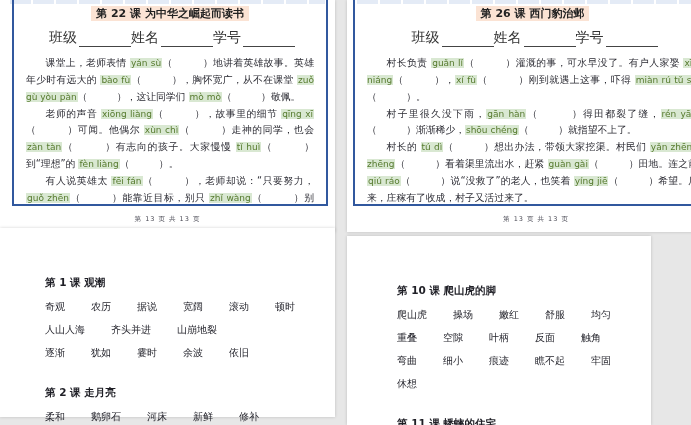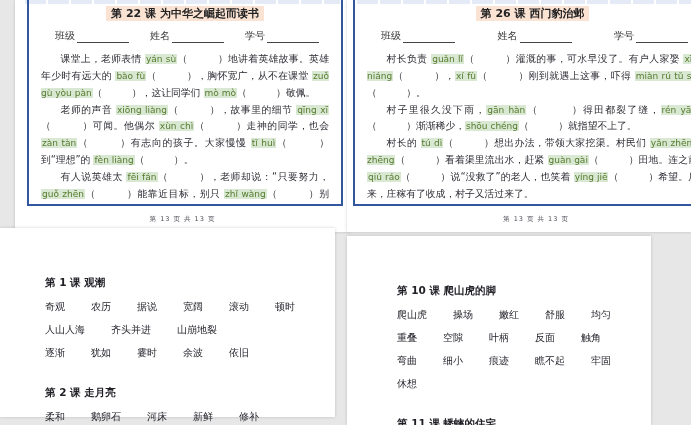--- a/index.html
+++ b/index.html
@@ -3,36 +3,36 @@
 <meta charset="utf-8">
 <style>
   html,body{margin:0;padding:0;}
   body{
     width:691px;height:425px;position:relative;overflow:hidden;
     background:#e7e7e7;
     font-family:"DejaVu Sans","Liberation Sans",sans-serif;
     color:#2b2b33;
   }
   .sheet{position:absolute;background:#ffffff;box-shadow:0 0 3px rgba(0,0,0,.18);}
-  .sheet-tl{left:0;top:0;width:335px;height:232px;margin-left:15px;}
+  .sheet-tl{left:0;top:0;width:335px;height:232px;}
   .sheet-tr{left:347px;top:0;width:378px;height:232px;}
   .sheet-bl{left:0;top:228px;width:335px;height:189px;}
   .sheet-br{left:347px;top:236px;width:304px;height:189px;}
 
   .table-edge{position:absolute;top:0;left:10px;right:10px;height:4px;
     background:repeating-linear-gradient(90deg,#e4ebf6 0 21px,#ffffff 21px 23px);}
 
   .frame{position:absolute;left:12px;right:7px;top:-8px;bottom:26px;
     border:2px solid #31589e;padding:10px 12px 4px;box-sizing:border-box;overflow:hidden;}
   .sheet-tr .frame{left:6px;right:13px;}
 
   .doc-title{text-align:center;font-size:11px;margin:2px 0 8px;font-weight:600;color:#222;}
   .doc-title .hl-title{background:#fbe3d4;padding:1px 5px;}
 
-  .fields{display:flex;justify-content:space-between;margin:0 10px 8px 14px;font-size:10px;color:#333;}
+  .fields{display:flex;justify-content:center;margin:0 10px 8px 14px;font-size:14px;color:#333;}
   .field{display:flex;align-items:flex-end;}
   .blank-line{display:inline-block;width:52px;border-bottom:1px solid #444;height:10px;margin-left:2px;}
 
   .paras{font-size:9.8px;line-height:1.72;text-align:justify;color:#2b2b33;}
   .para{text-indent:2em;}
   .py{background:#d9e8d2;color:#567a2e;padding:0 1px;font-size:9px;}
 
   .page-footer{position:absolute;left:0;right:0;bottom:8px;text-align:center;
     font-size:6.5px;color:#4a4a55;letter-spacing:1px;}
 

